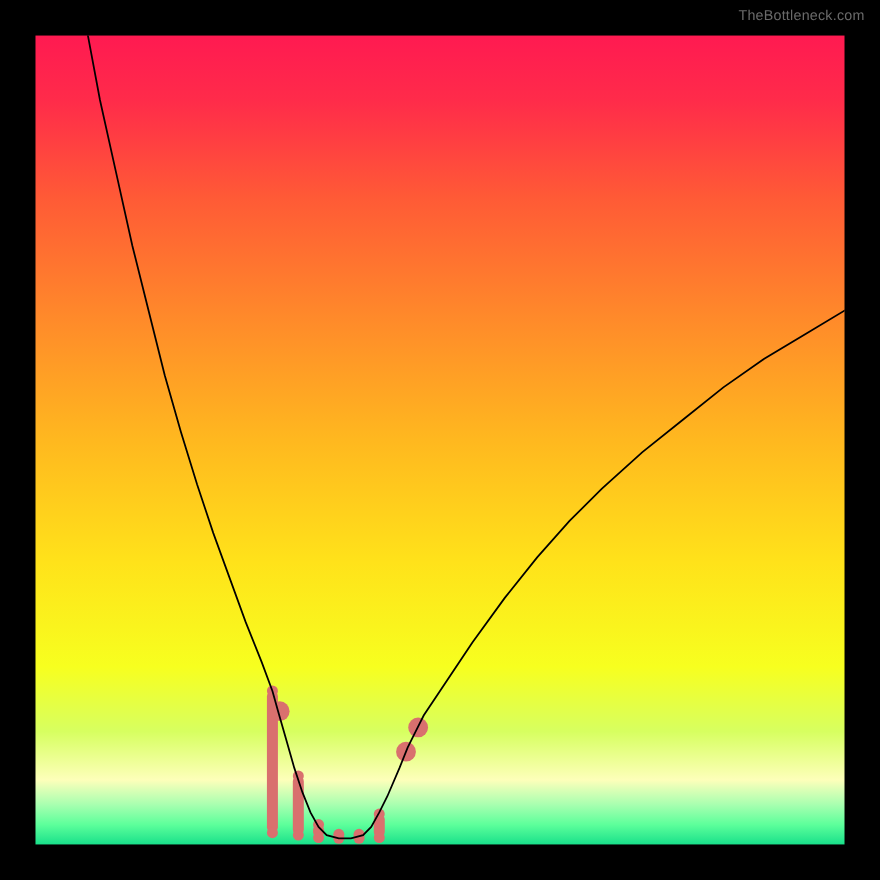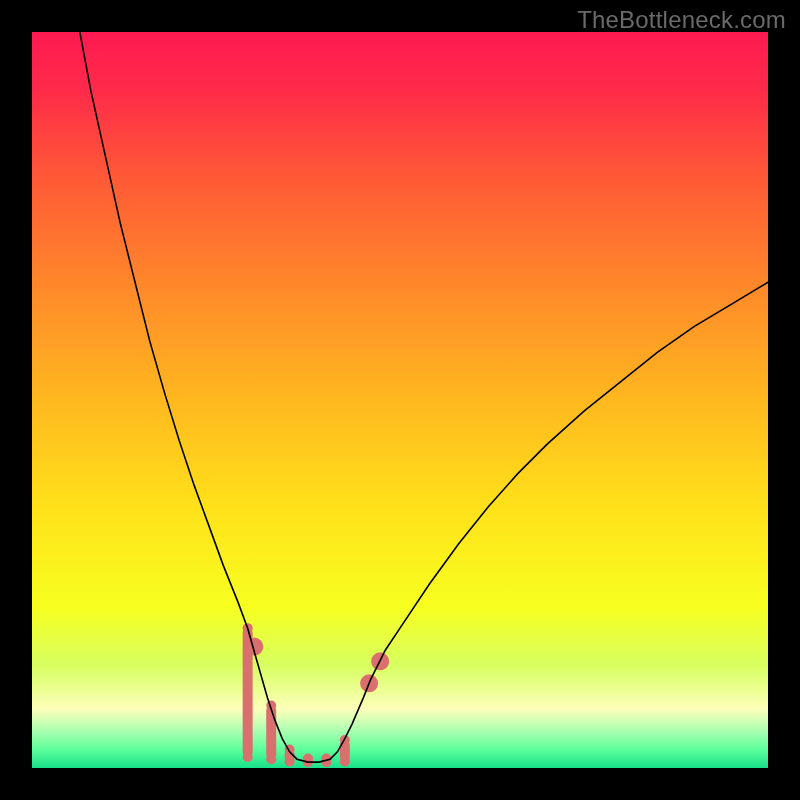--- a/index.html
+++ b/index.html
@@ -23,21 +23,21 @@
     top: 32px;
     width: 736px;
     height: 736px;
     overflow: hidden;
   }
   .watermark {
     position: absolute;
     top: 6px;
     right: 14px;
     color: #6a6a6a;
-    font-size: 24px;
+    font-size: 13px;
     letter-spacing: 0.2px;
     font-weight: 400;
   }
 </style>
 </head>
 <body>
 
 <div class="frame">
   <div class="plot-area">
     <svg id="chart-svg" width="736" height="736" viewBox="0 0 736 736">

